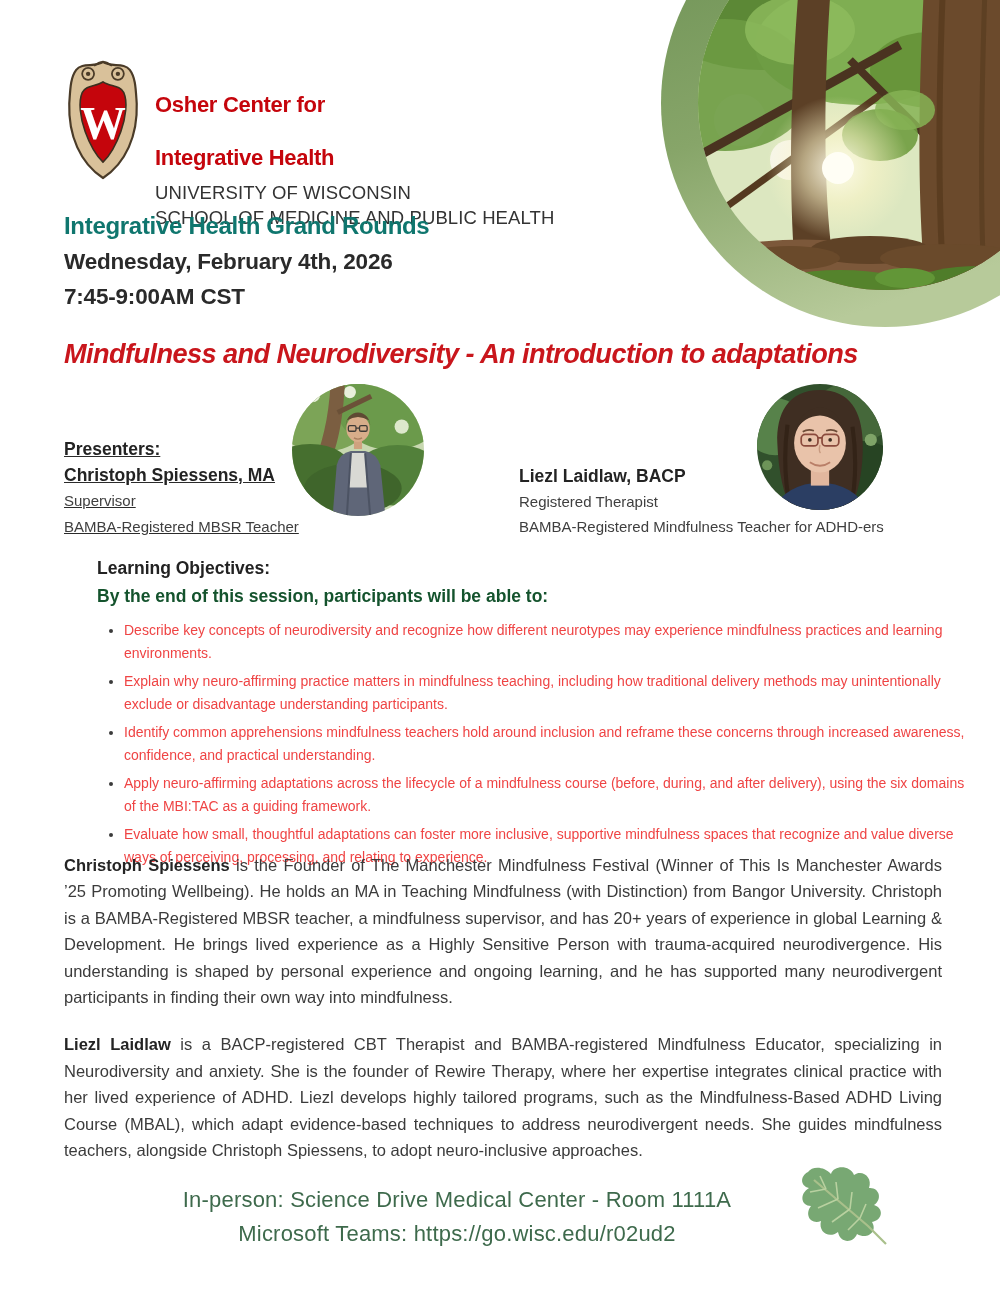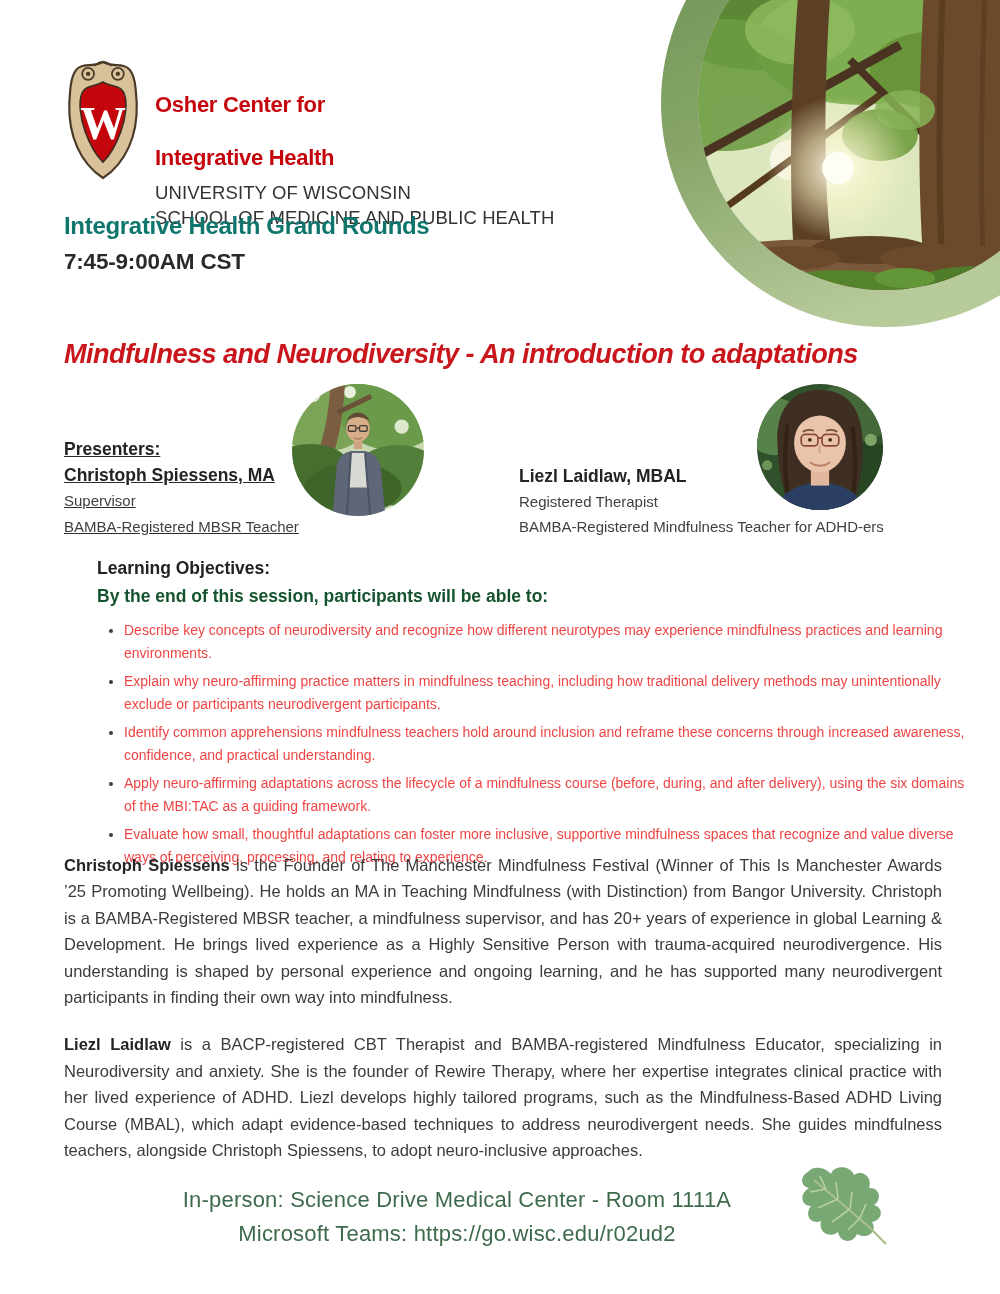--- a/index.html
+++ b/index.html
@@ -122,20 +122,21 @@
       <div class="brand-name">Integrative Health</div>
       <div class="brand-sub">
         <div>UNIVERSITY OF WISCONSIN</div>
         <div>SCHOOL OF MEDICINE AND PUBLIC HEALTH</div>
       </div>
     </div>
   </div>
 
   <div class="rounds">
     <div class="rounds-title">Integrative Health Grand Rounds</div>
+    <div class="rounds-date">Wednesday, February 4th, 2026</div>
     <div class="rounds-time">7:45-9:00AM CST</div>
   </div>
 
   <div class="talk-title">Mindfulness and Neurodiversity - An introduction to adaptations</div>
 
   <div class="pres-left">
     <div class="pres-bold">Presenters:</div>
     <div class="pres-bold">Christoph Spiessens, MA</div>
     <div class="pres-reg">Supervisor</div>
     <div class="pres-reg">BAMBA-Registered MBSR Teacher</div>
@@ -161,21 +162,21 @@
       <ellipse cx="65" cy="44" rx="11.5" ry="13" fill="#d8ad8a"></ellipse>
       <path d="M53 41 A 12 13 0 0 1 77 41 L76 36 Q65 29 54 36 Z" fill="#5e4a33"></path>
       <rect x="55.5" y="41" width="7.5" height="5.5" rx="1.5" fill="none" stroke="#3e3a36" stroke-width="1.3"></rect>
       <rect x="66.5" y="41" width="7.5" height="5.5" rx="1.5" fill="none" stroke="#3e3a36" stroke-width="1.3"></rect>
       <path d="M63 43.5 L66.5 43.5" stroke="#3e3a36" stroke-width="1.2"></path>
       <path d="M61 53 Q65 55.5 69 53" stroke="#a97f5e" stroke-width="1.3" fill="none"></path>
     </svg>
   </div>
 
   <div class="pres-right">
-    <div class="pres-bold">Liezl Laidlaw, MBAL</div>
+    <div class="pres-bold">Liezl Laidlaw, BACP</div>
     <div class="pres-reg">Registered Therapist</div>
     <div class="pres-reg">BAMBA-Registered Mindfulness Teacher for ADHD-ers</div>
   </div>
 
   <div class="photo photo-liezl">
     <svg viewBox="0 0 124 124">
       <rect width="124" height="124" fill="#31502c"></rect>
       <ellipse cx="95" cy="28" rx="40" ry="30" fill="#45683a"></ellipse>
       <ellipse cx="18" cy="42" rx="30" ry="28" fill="#57824a"></ellipse>
       <ellipse cx="104" cy="92" rx="40" ry="36" fill="#274423"></ellipse>
@@ -196,21 +197,21 @@
       <path d="M62 60 Q60.5 66 62.5 68" stroke="#c89a80" stroke-width="1.4" fill="none"></path>
       <path d="M52 77 Q62 84 72 77" stroke="#b97f68" stroke-width="1.8" fill="none"></path>
     </svg>
   </div>
 
   <div class="objectives">
     <div class="obj-heading">Learning Objectives:</div>
     <div class="obj-intro">By the end of this session, participants will be able to:</div>
     <ul class="obj-list">
       <li>Describe key concepts of neurodiversity and recognize how different neurotypes may experience mindfulness practices and learning environments.</li>
-      <li>Explain why neuro-affirming practice matters in mindfulness teaching, including how traditional delivery methods may unintentionally exclude or participants neurodivergent participants.</li>
+      <li>Explain why neuro-affirming practice matters in mindfulness teaching, including how traditional delivery methods may unintentionally exclude or disadvantage understanding participants.</li>
       <li>Identify common apprehensions mindfulness teachers hold around inclusion and reframe these concerns through increased awareness, confidence, and practical understanding.</li>
       <li>Apply neuro-affirming adaptations across the lifecycle of a mindfulness course (before, during, and after delivery), using the six domains of the MBI:TAC as a guiding framework.</li>
       <li>Evaluate how small, thoughtful adaptations can foster more inclusive, supportive mindfulness spaces that recognize and value diverse ways of perceiving, processing, and relating to experience.</li>
     </ul>
   </div>
 
   <div class="bios">
     <p class="bio"><b>Christoph Spiessens</b><span> is the Founder of The Manchester Mindfulness Festival (Winner of This Is Manchester Awards ’25 Promoting Wellbeing). He holds an MA in Teaching Mindfulness (with Distinction) from Bangor University. Christoph is a BAMBA-Registered MBSR teacher, a mindfulness supervisor, and has 20+ years of experience in global Learning &amp; Development. He brings lived experience as a Highly Sensitive Person with trauma-acquired neurodivergence. His understanding is shaped by personal experience and ongoing learning, and he has supported many neurodivergent participants in finding their own way into mindfulness.</span></p>
     <p class="bio"><b>Liezl Laidlaw</b><span> is a BACP-registered CBT Therapist and BAMBA-registered Mindfulness Educator, specializing in Neurodiversity and anxiety. She is the founder of Rewire Therapy, where her expertise integrates clinical practice with her lived experience of ADHD. Liezl develops highly tailored programs, such as the Mindfulness-Based ADHD Living Course (MBAL), which adapt evidence-based techniques to address neurodivergent needs. She guides mindfulness teachers, alongside Christoph Spiessens, to adopt neuro-inclusive approaches.</span></p>
   </div>

